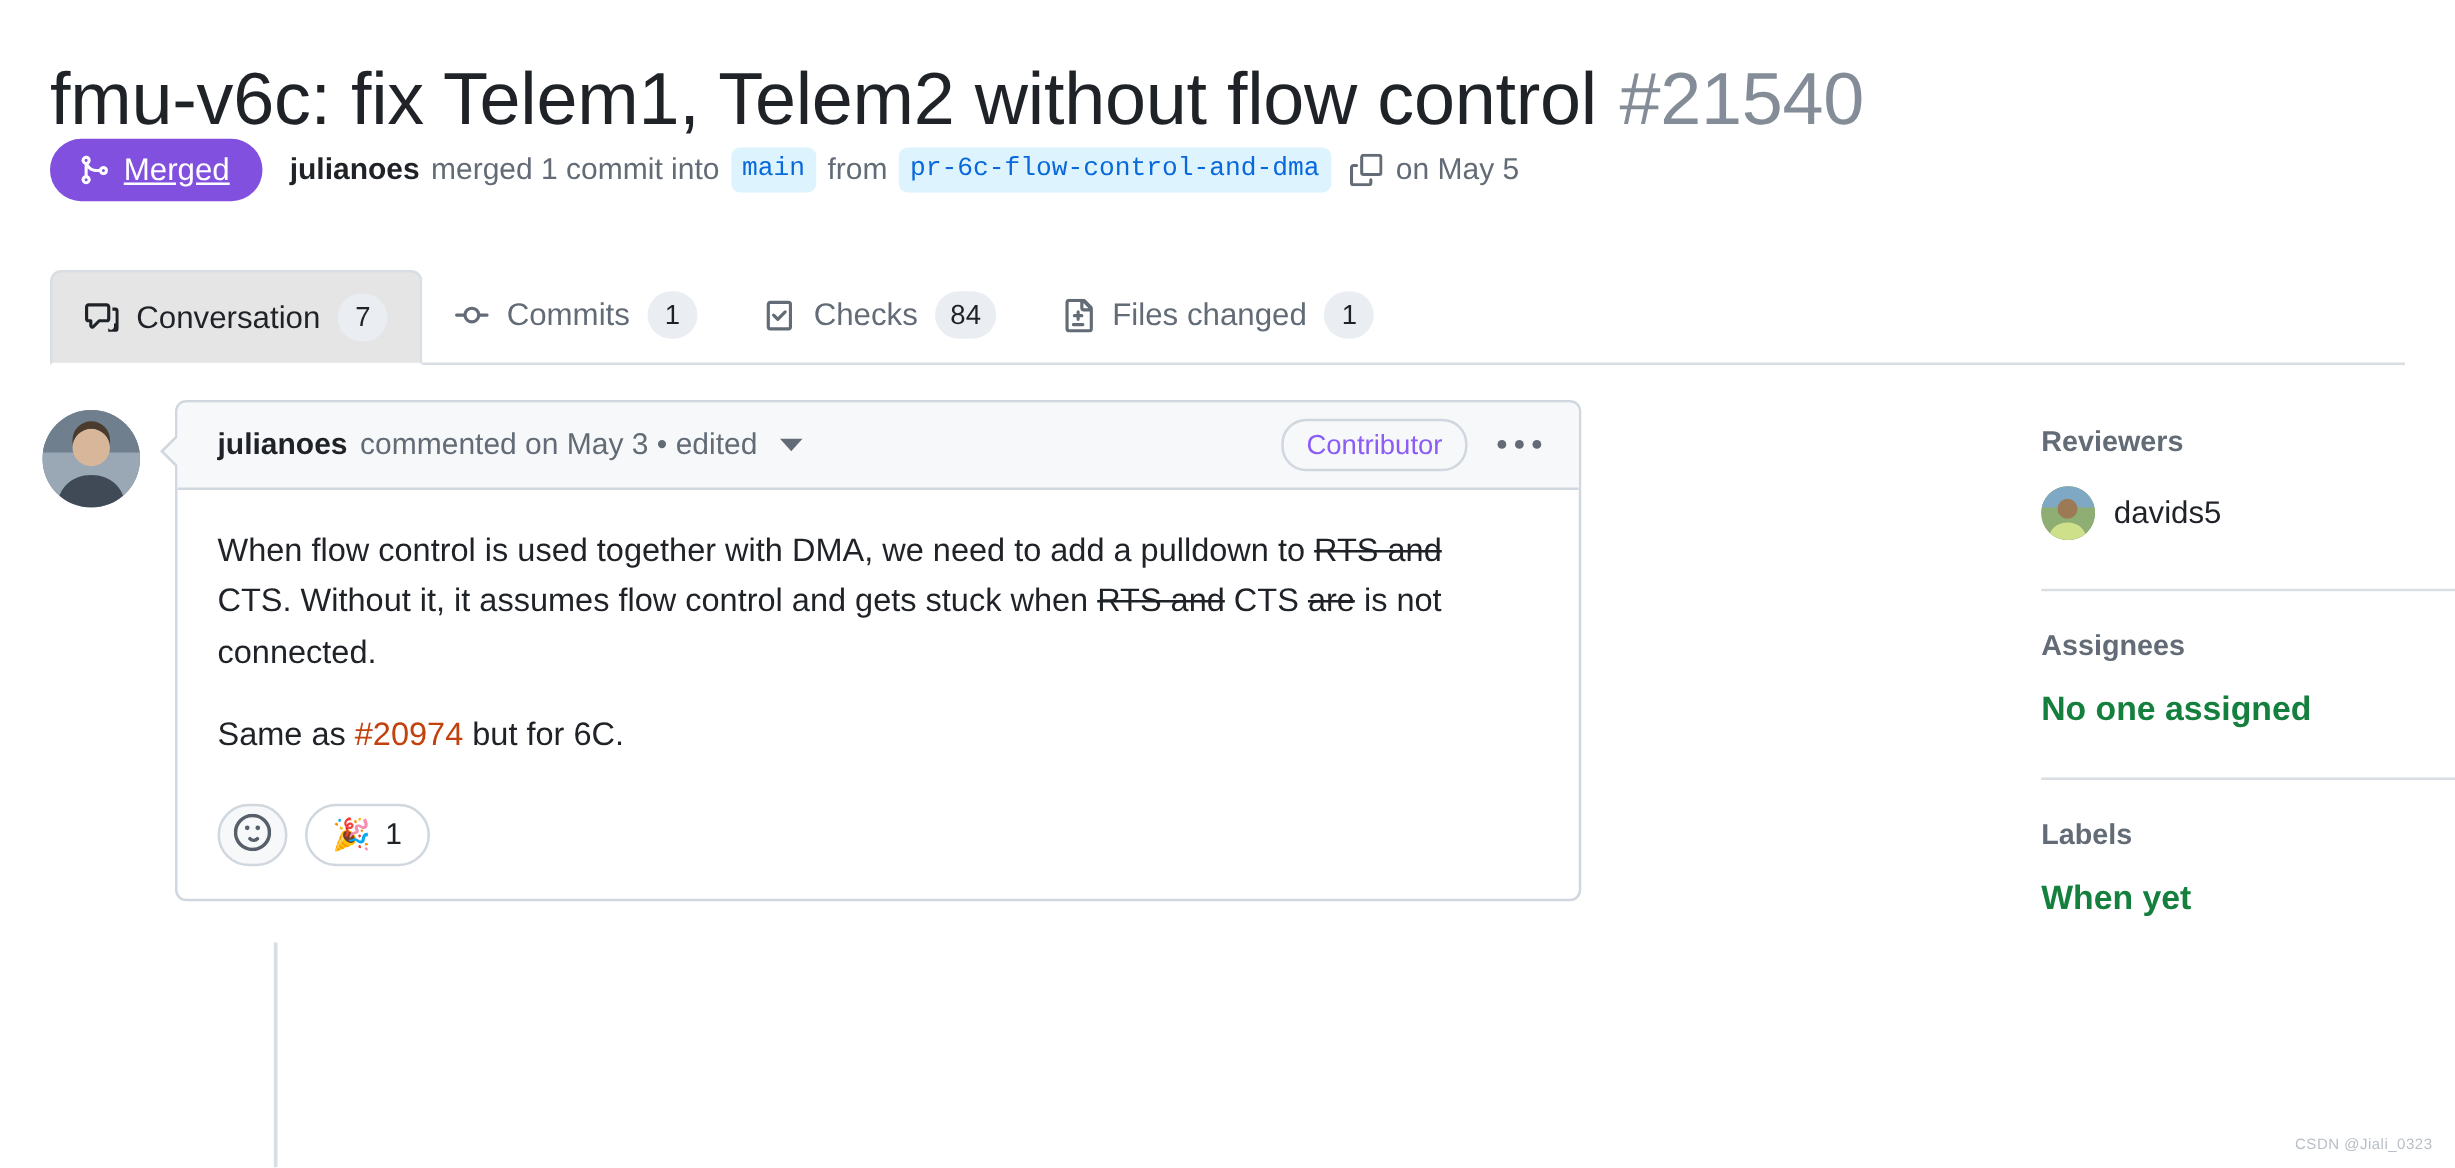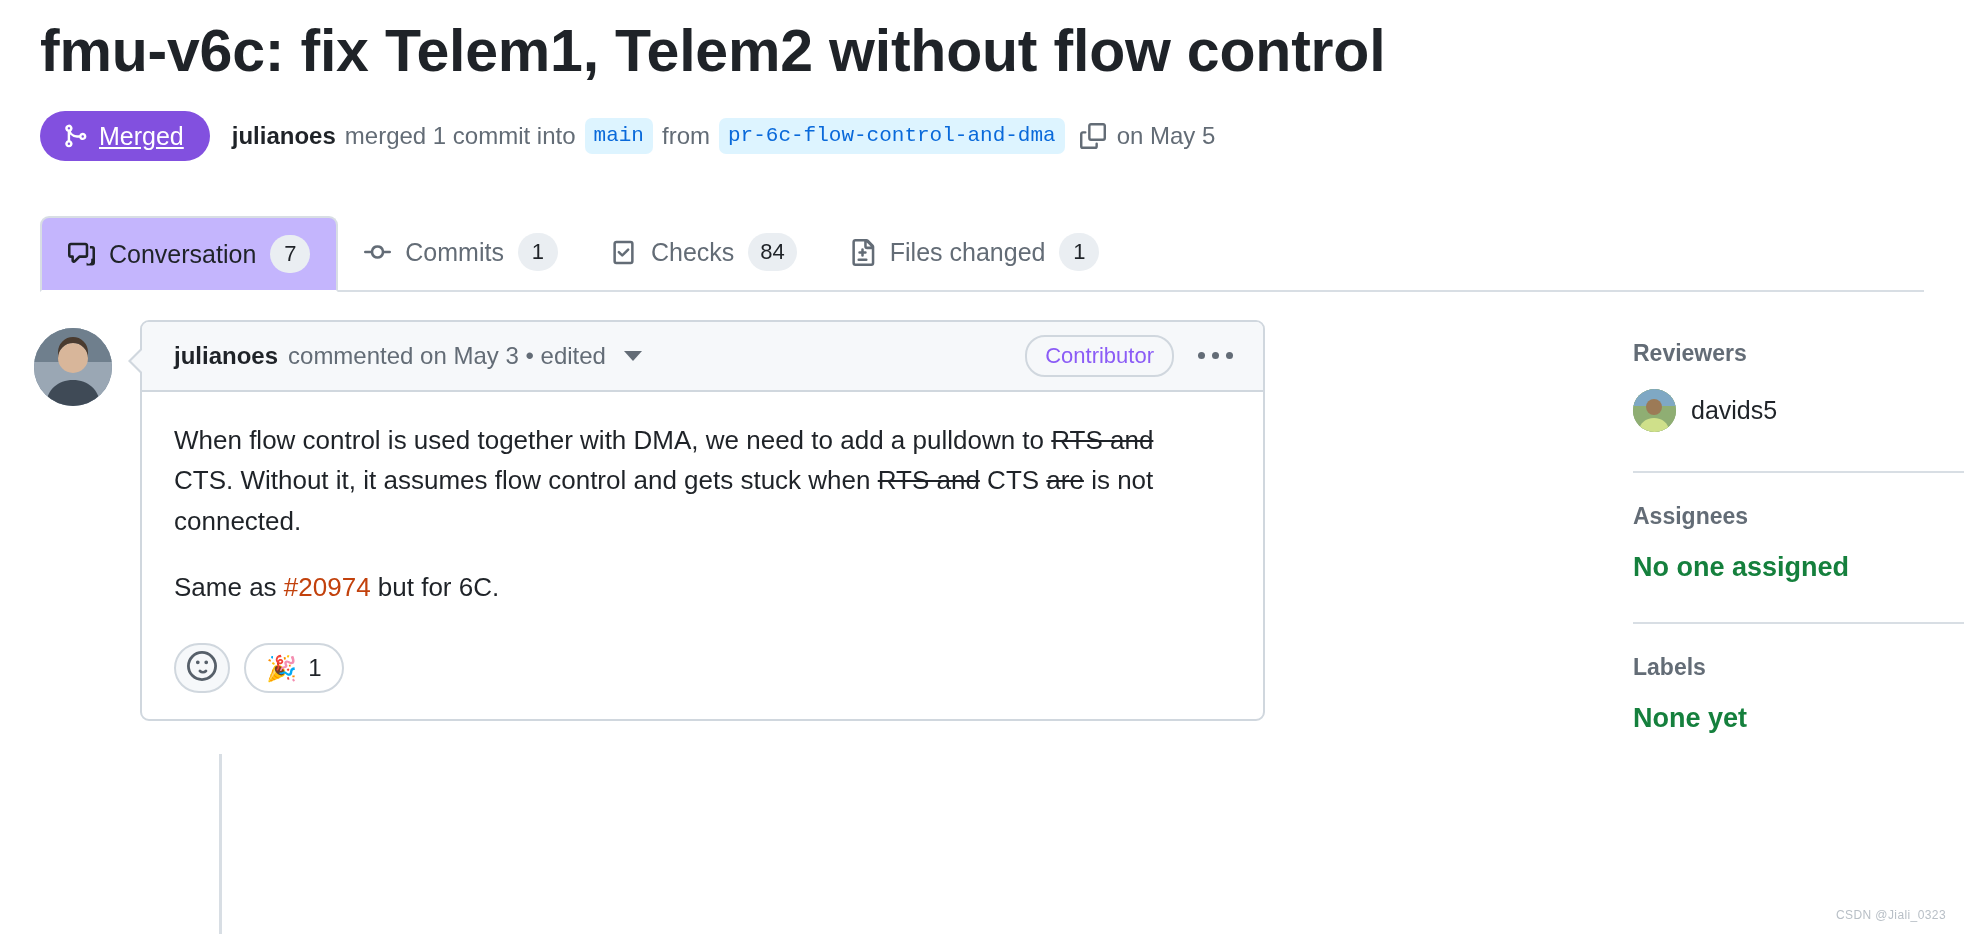--- a/index.html
+++ b/index.html
@@ -26,24 +26,25 @@
     left: 40px;
     top: 18px;
     width: 1900px;
     display: flex;
     align-items: baseline;
     flex-wrap: nowrap;
     white-space: nowrap;
   }
   .pr-title {
     font-size: 59px;
-    font-weight: 700;
+    font-weight: 400;
     line-height: 1.15;
     color: #1f2328;
     letter-spacing: -0.2px;
+    margin-top: 28px;
   }
   .pr-number {
     font-size: 59px;
     font-weight: 300;
     line-height: 1.15;
     color: #848d97;
     margin-left: 18px;
     letter-spacing: -0.2px;
   }
 
@@ -119,21 +120,21 @@
     gap: 14px;
     height: 76px;
     padding: 0 26px;
     font-size: 25px;
     color: #636c76;
     position: relative;
     background: transparent;
   }
   .tab .tab-ico { display: flex; align-items: center; color: #636c76; }
   .tab.active {
-    background: #c4b5fd;
+    background: #e5e5e5;
     color: #1f2328;
     border: 2px solid #d8dee4;
     border-bottom: 2px solid #ffffff;
     border-radius: 9px 9px 0 0;
     margin-bottom: -2px;
     font-weight: 500;
     justify-content: flex-end;
   }
   .tab.active .tab-ico { color: #1f2328; }
   .tab-count {
@@ -348,20 +349,21 @@
     letter-spacing: 0.4px;
   }
 </style>
 </head>
 <body>
 
 <div class="page">
 
   <div class="title-row">
     <span class="pr-title">fmu-v6c: fix Telem1, Telem2 without flow control</span>
+    <span class="pr-number">#21540</span>
   </div>
 
   <div class="state-row">
     <span class="state-badge">
       <span>
         <svg width="26" height="26" viewBox="0 0 16 16" fill="#ffffff" aria-hidden="true">
           <path d="M5.45 5.154A4.25 4.25 0 0 0 9.25 7.5h1.378a2.251 2.251 0 1 1 0 1.5H9.25A5.734 5.734 0 0 1 5 7.123v3.505a2.25 2.25 0 1 1-1.5 0V5.372a2.25 2.25 0 1 1 1.95-.218ZM4.25 13.5a.75.75 0 1 0 0-1.5.75.75 0 0 0 0 1.5Zm8.5-4.5a.75.75 0 1 0 0-1.5.75.75 0 0 0 0 1.5ZM5 3.25a.75.75 0 1 0 0 .005V3.25Z"></path>
         </svg>
       </span>
       <span>Merged</span>
@@ -505,19 +507,19 @@
 
       <div class="side-section">
         <div class="side-head">Assignees</div>
         <div class="side-text">No one assigned</div>
       </div>
 
       <div class="side-divider"></div>
 
       <div class="side-section">
         <div class="side-head">Labels</div>
-        <div class="side-text">None yet</div>
+        <div class="side-text">When yet</div>
       </div>
     </div>
   </div>
 
   <div class="watermark">CSDN @Jiali_0323</div>
 </div>
 
 </body></html>

